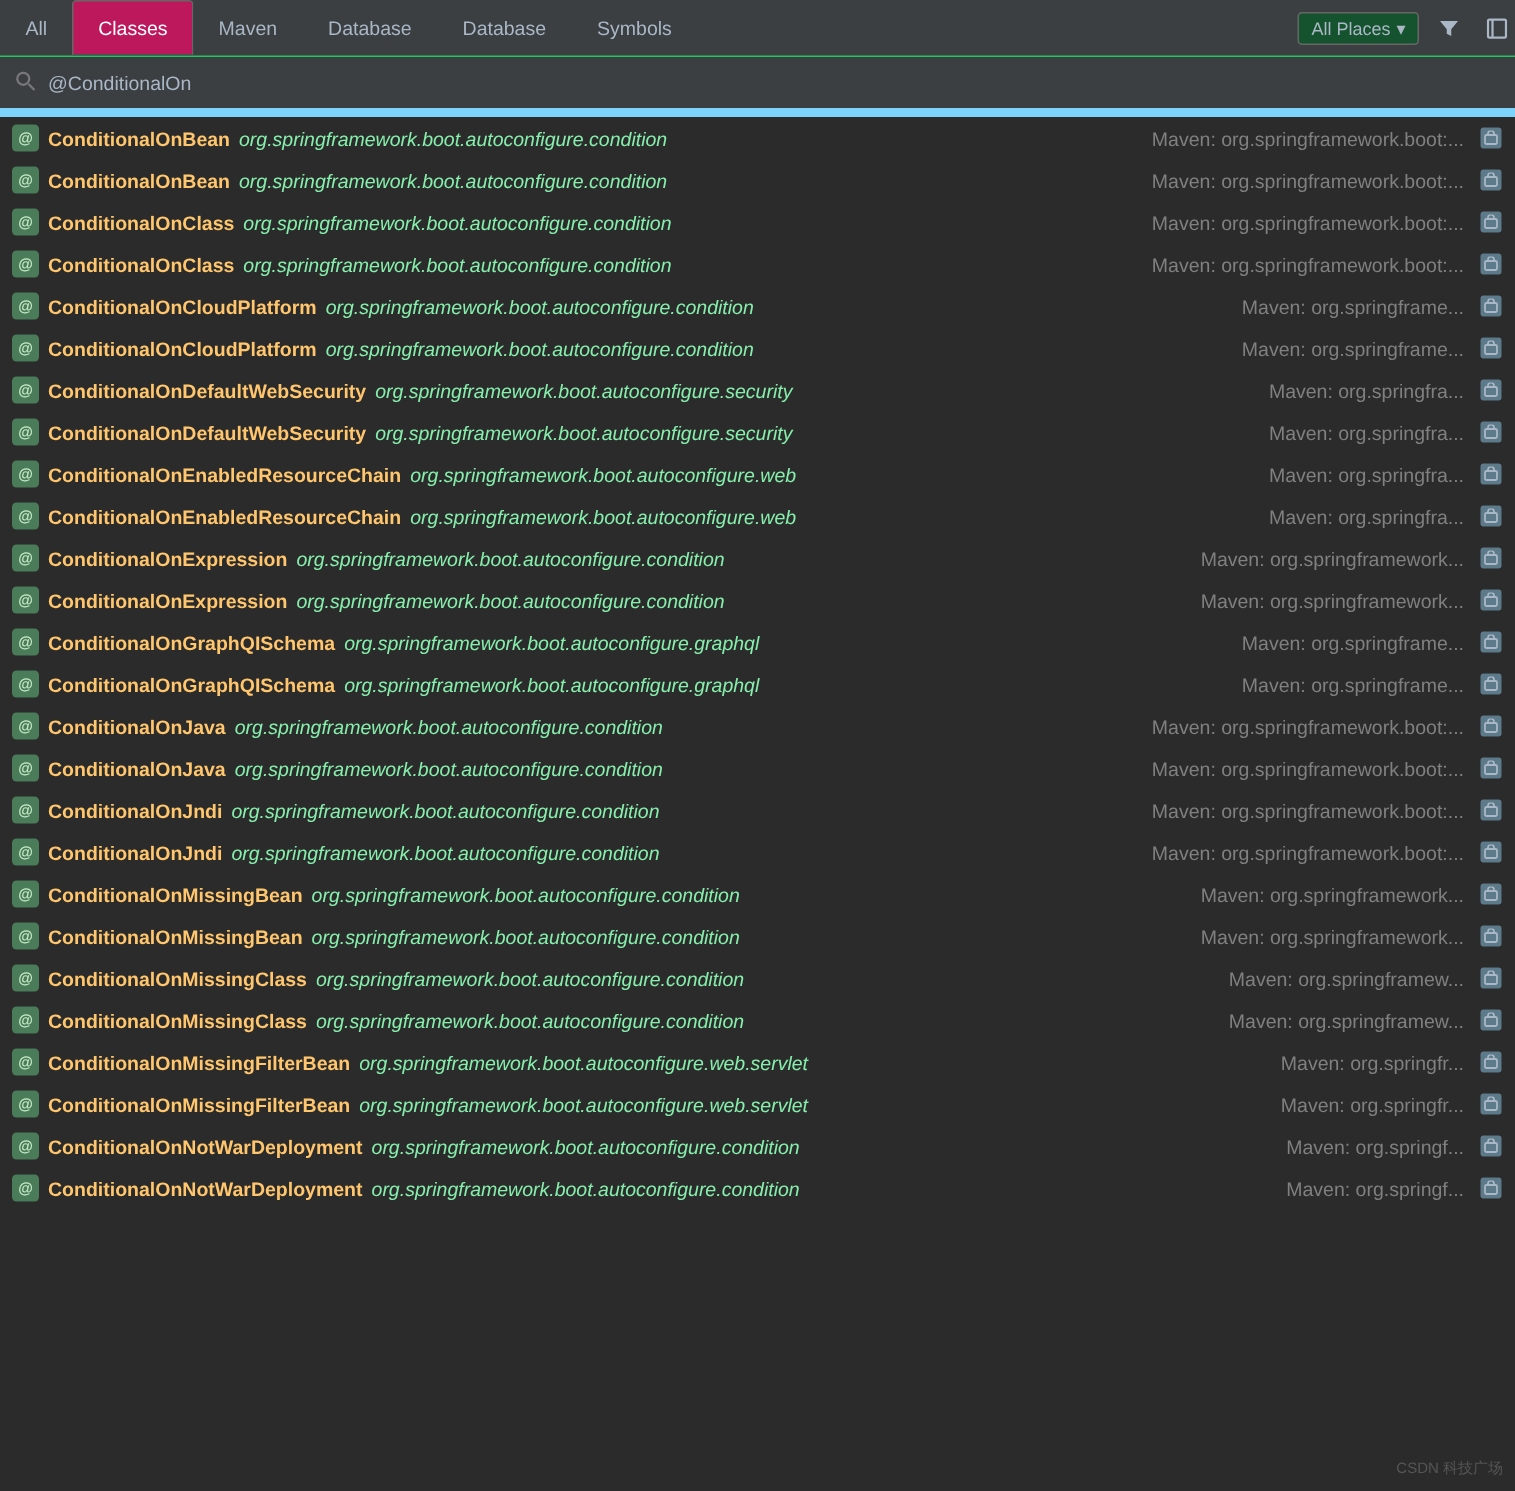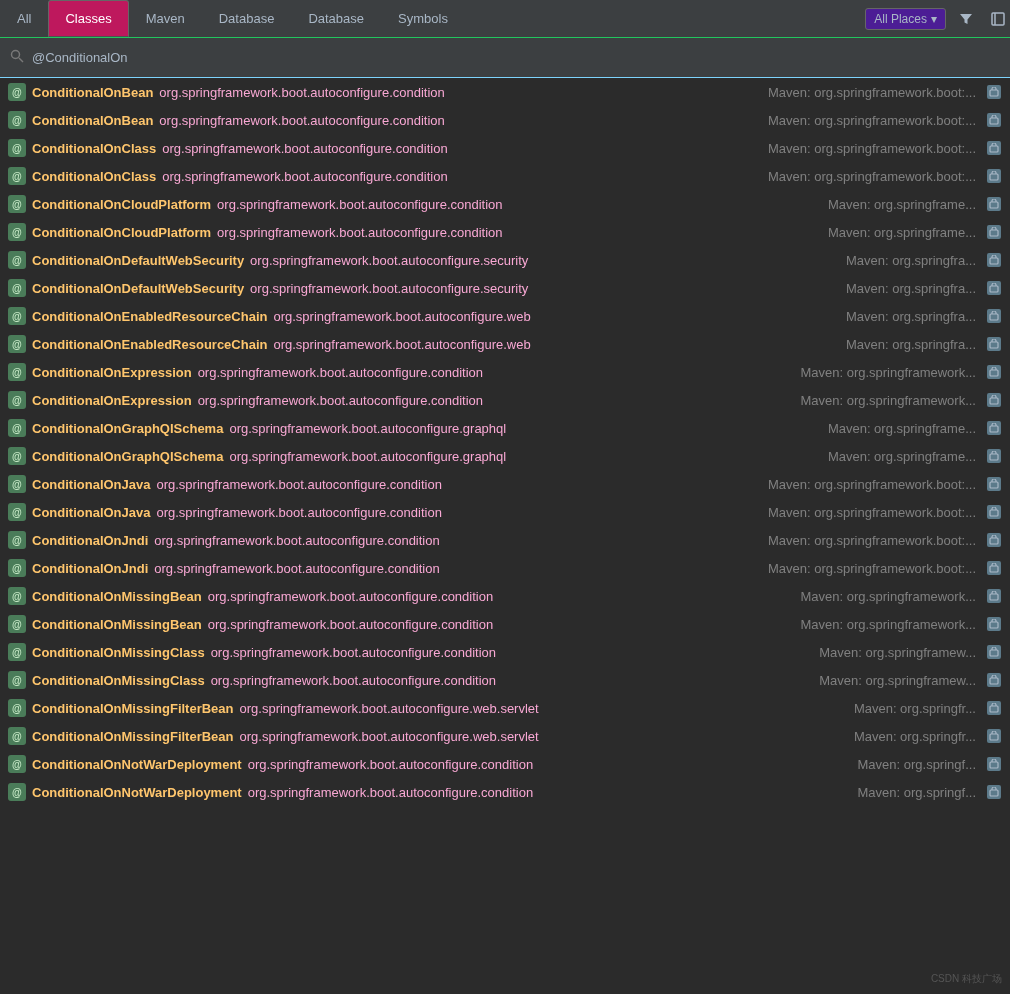--- a/index.html
+++ b/index.html
@@ -43,21 +43,21 @@
     }
     .tab-right-controls {
       display: flex;
       align-items: center;
       gap: 8px;
     }
     .all-places-btn {
       display: flex;
       align-items: center;
       gap: 4px;
-      background: #4c1d95;
+      background: #14532d;
       border: 1px solid #666;
       color: #a9b7c6;
       padding: 3px 8px;
       border-radius: 3px;
       cursor: pointer;
       font-size: 12px;
     }
     .icon-btn {
       width: 24px;
       height: 24px;
@@ -68,21 +68,21 @@
       border-radius: 3px;
       color: #a9b7c6;
       font-size: 14px;
     }
 
     
     .search-bar {
       display: flex;
       align-items: center;
       background: #3c3f41;
-      border-bottom: 1px solid #7dd3fc;
+      border-bottom: 6px solid #7dd3fc;
       padding: 6px 10px;
       gap: 8px;
       height: 40px;
     }
     .search-icon {
       color: #787878;
       font-size: 14px;
     }
     .search-input {
       background: transparent;
@@ -121,26 +121,27 @@
       color: #c5e8c5;
       font-size: 10px;
       font-weight: bold;
     }
     .result-name {
       color: #ffc66d;
       font-weight: 700;
       white-space: nowrap;
     }
     .result-package {
-      color: #f9a8d4;
+      color: #86efac;
       white-space: nowrap;
       overflow: hidden;
       text-overflow: ellipsis;
       flex: 1;
       min-width: 0;
+      font-style: italic;
     }
     .result-maven {
       color: #808080;
       white-space: nowrap;
       overflow: hidden;
       text-overflow: ellipsis;
       max-width: 280px;
       flex-shrink: 0;
     }
     .result-scope-icon {

